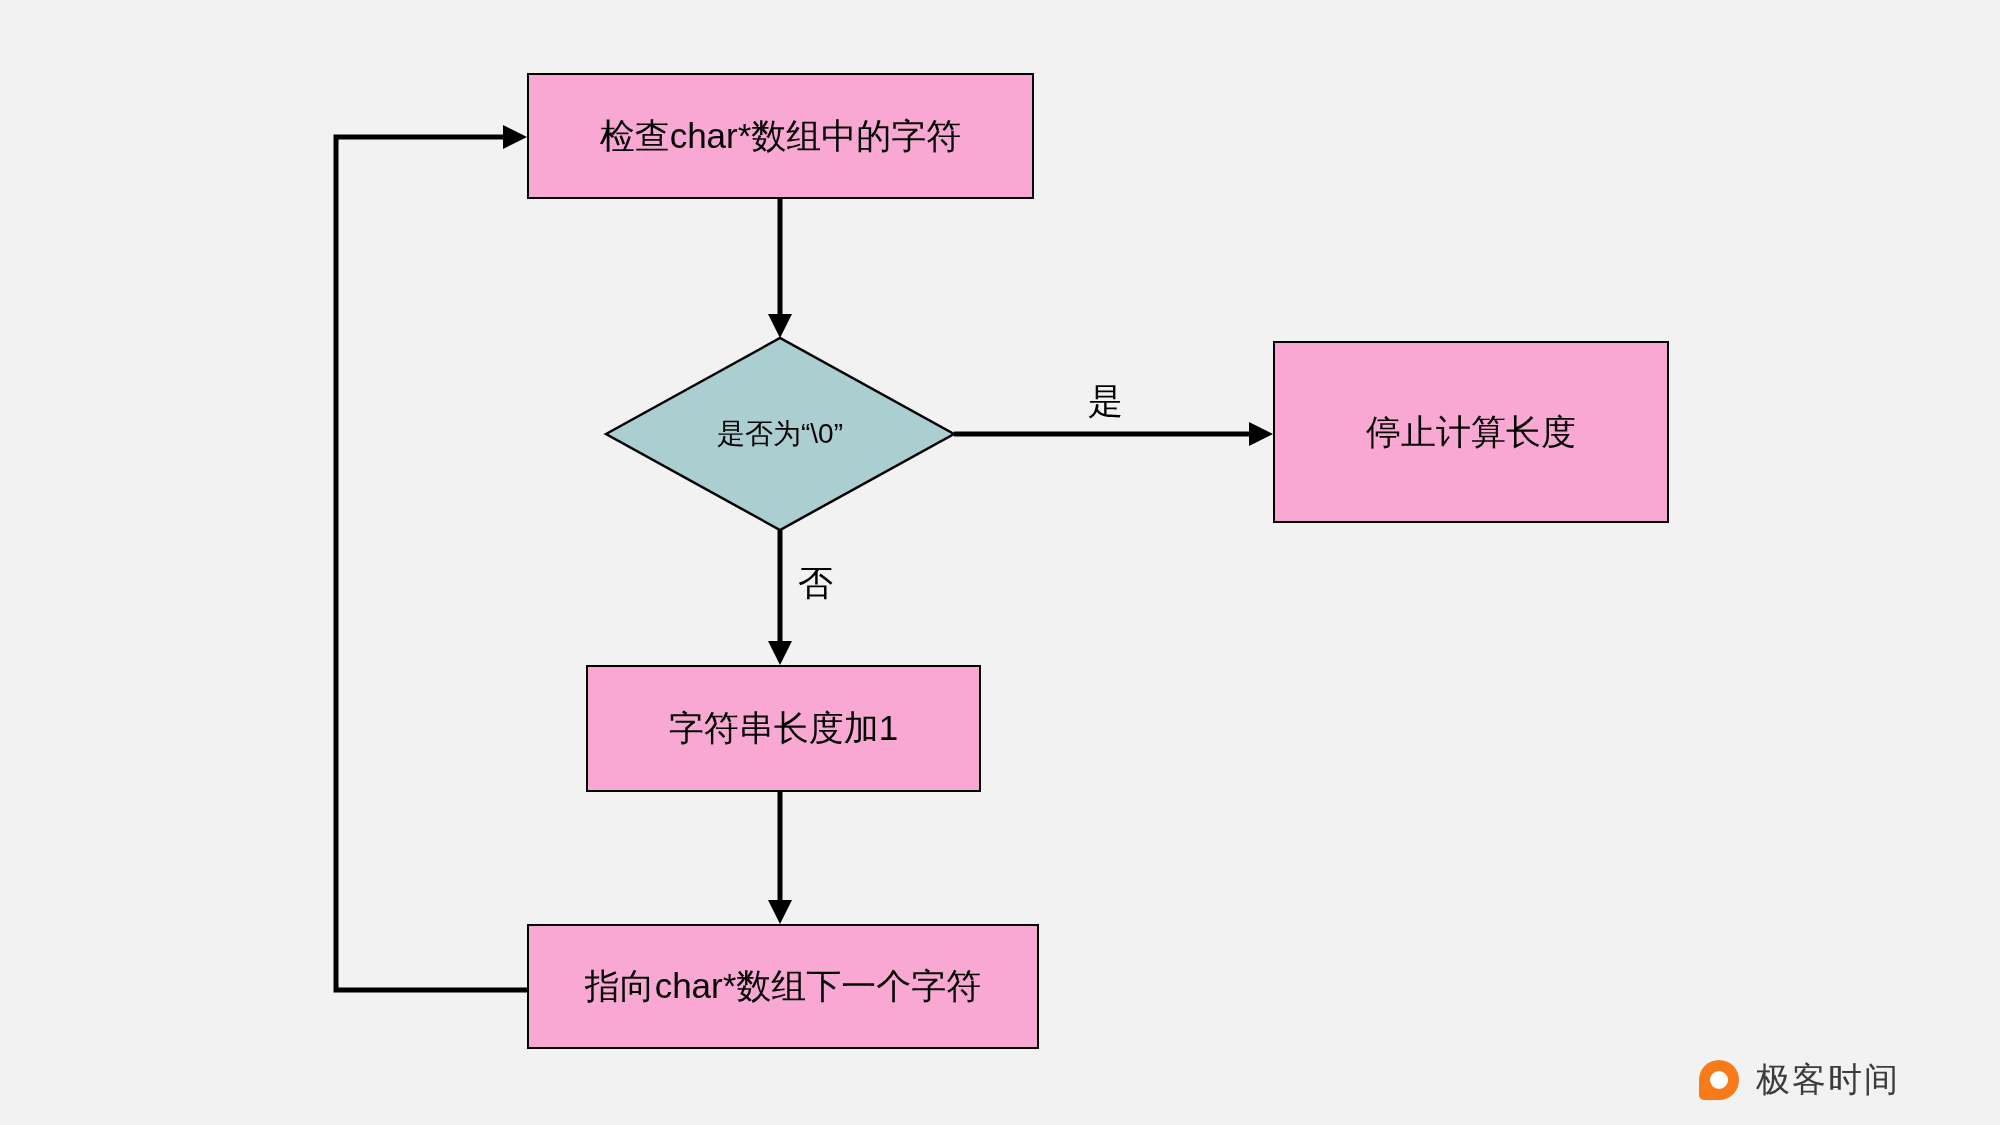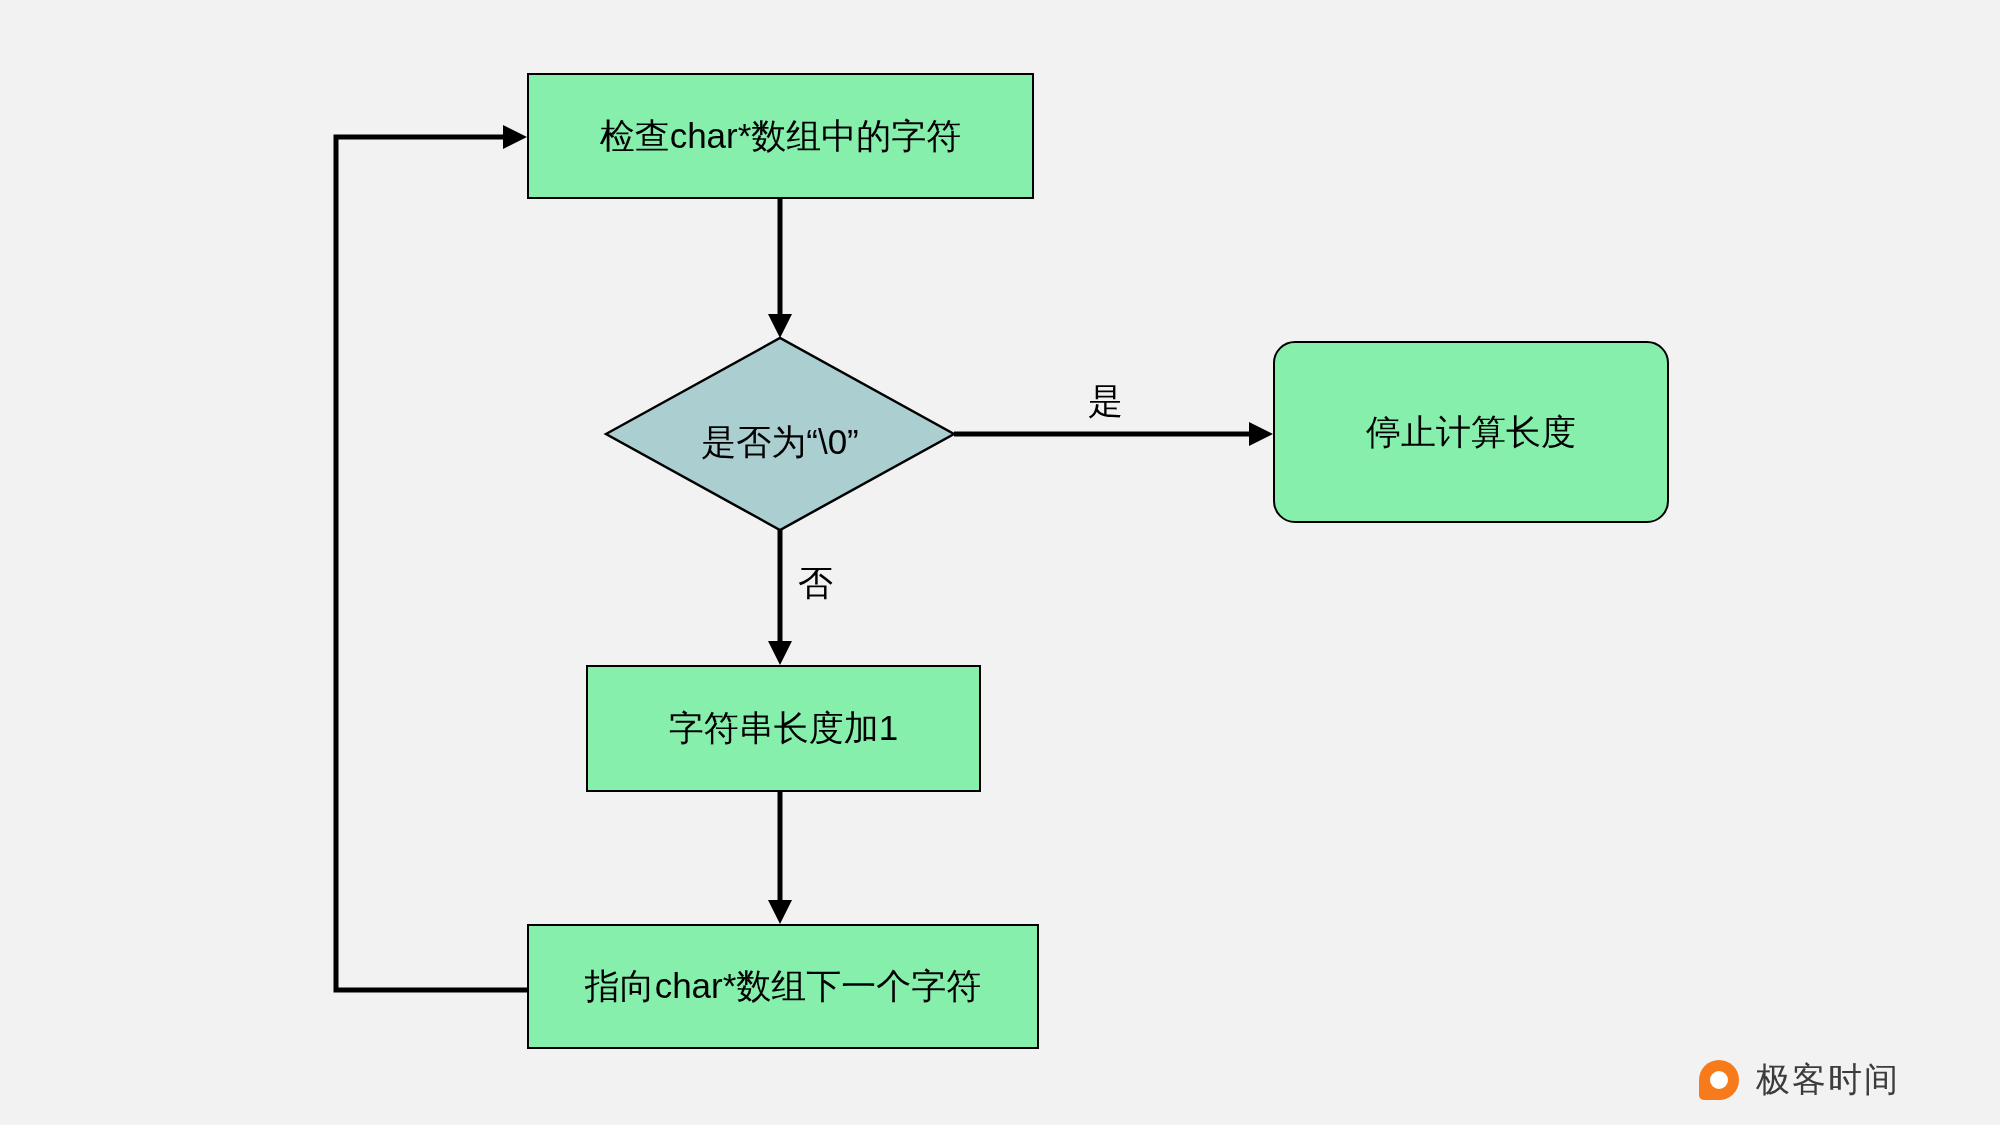--- a/index.html
+++ b/index.html
@@ -14,42 +14,41 @@
     background: #f2f2f3;
     overflow: hidden;
   }
   .flow-svg {
     position: absolute;
     left: 0; top: 0;
     width: 2000px; height: 1125px;
   }
   .node {
     position: absolute;
-    background: #86efac;
+    background: #f9a8d4;
     border: 2px solid #000;
     box-sizing: border-box;
     display: flex;
     flex-direction: column;
     align-items: center;
     justify-content: center;
     text-align: center;
     font-size: 35px;
     line-height: 1.45;
     color: #000;
   }
   .diamond-label {
     position: absolute;
     display: flex;
     align-items: center;
     justify-content: center;
     text-align: center;
-    font-size: 35px;
+    font-size: 28px;
     color: #000;
     background: transparent;
-    margin-top: 8px;
   }
   .edge-label {
     position: absolute;
     font-size: 35px;
     color: #000;
   }
   .logo {
     position: absolute;
     right: 100px;
     bottom: 22px;
@@ -104,21 +103,21 @@
   </svg>
 
   <div class="node" style="left:527px; top:73px; width:507px; height:126px;">
     <span>检查char*数组中的字符</span>
   </div>
 
   <div class="diamond-label" style="left:630px; top:408px; width:300px; height:52px;">
     <span>是否为“\0”</span>
   </div>
 
-  <div class="node" style="left:1273px; top:341px; width:396px; height:182px;border-radius:22px;">
+  <div class="node" style="left:1273px; top:341px; width:396px; height:182px;">
     <span>停止计算长度</span>
   </div>
 
   <div class="node" style="left:586px; top:665px; width:395px; height:127px;">
     <span>字符串长度加1</span>
   </div>
 
   <div class="node" style="left:527px; top:924px; width:512px; height:125px;">
     <span>指向char*数组下一个字符</span>
   </div>

